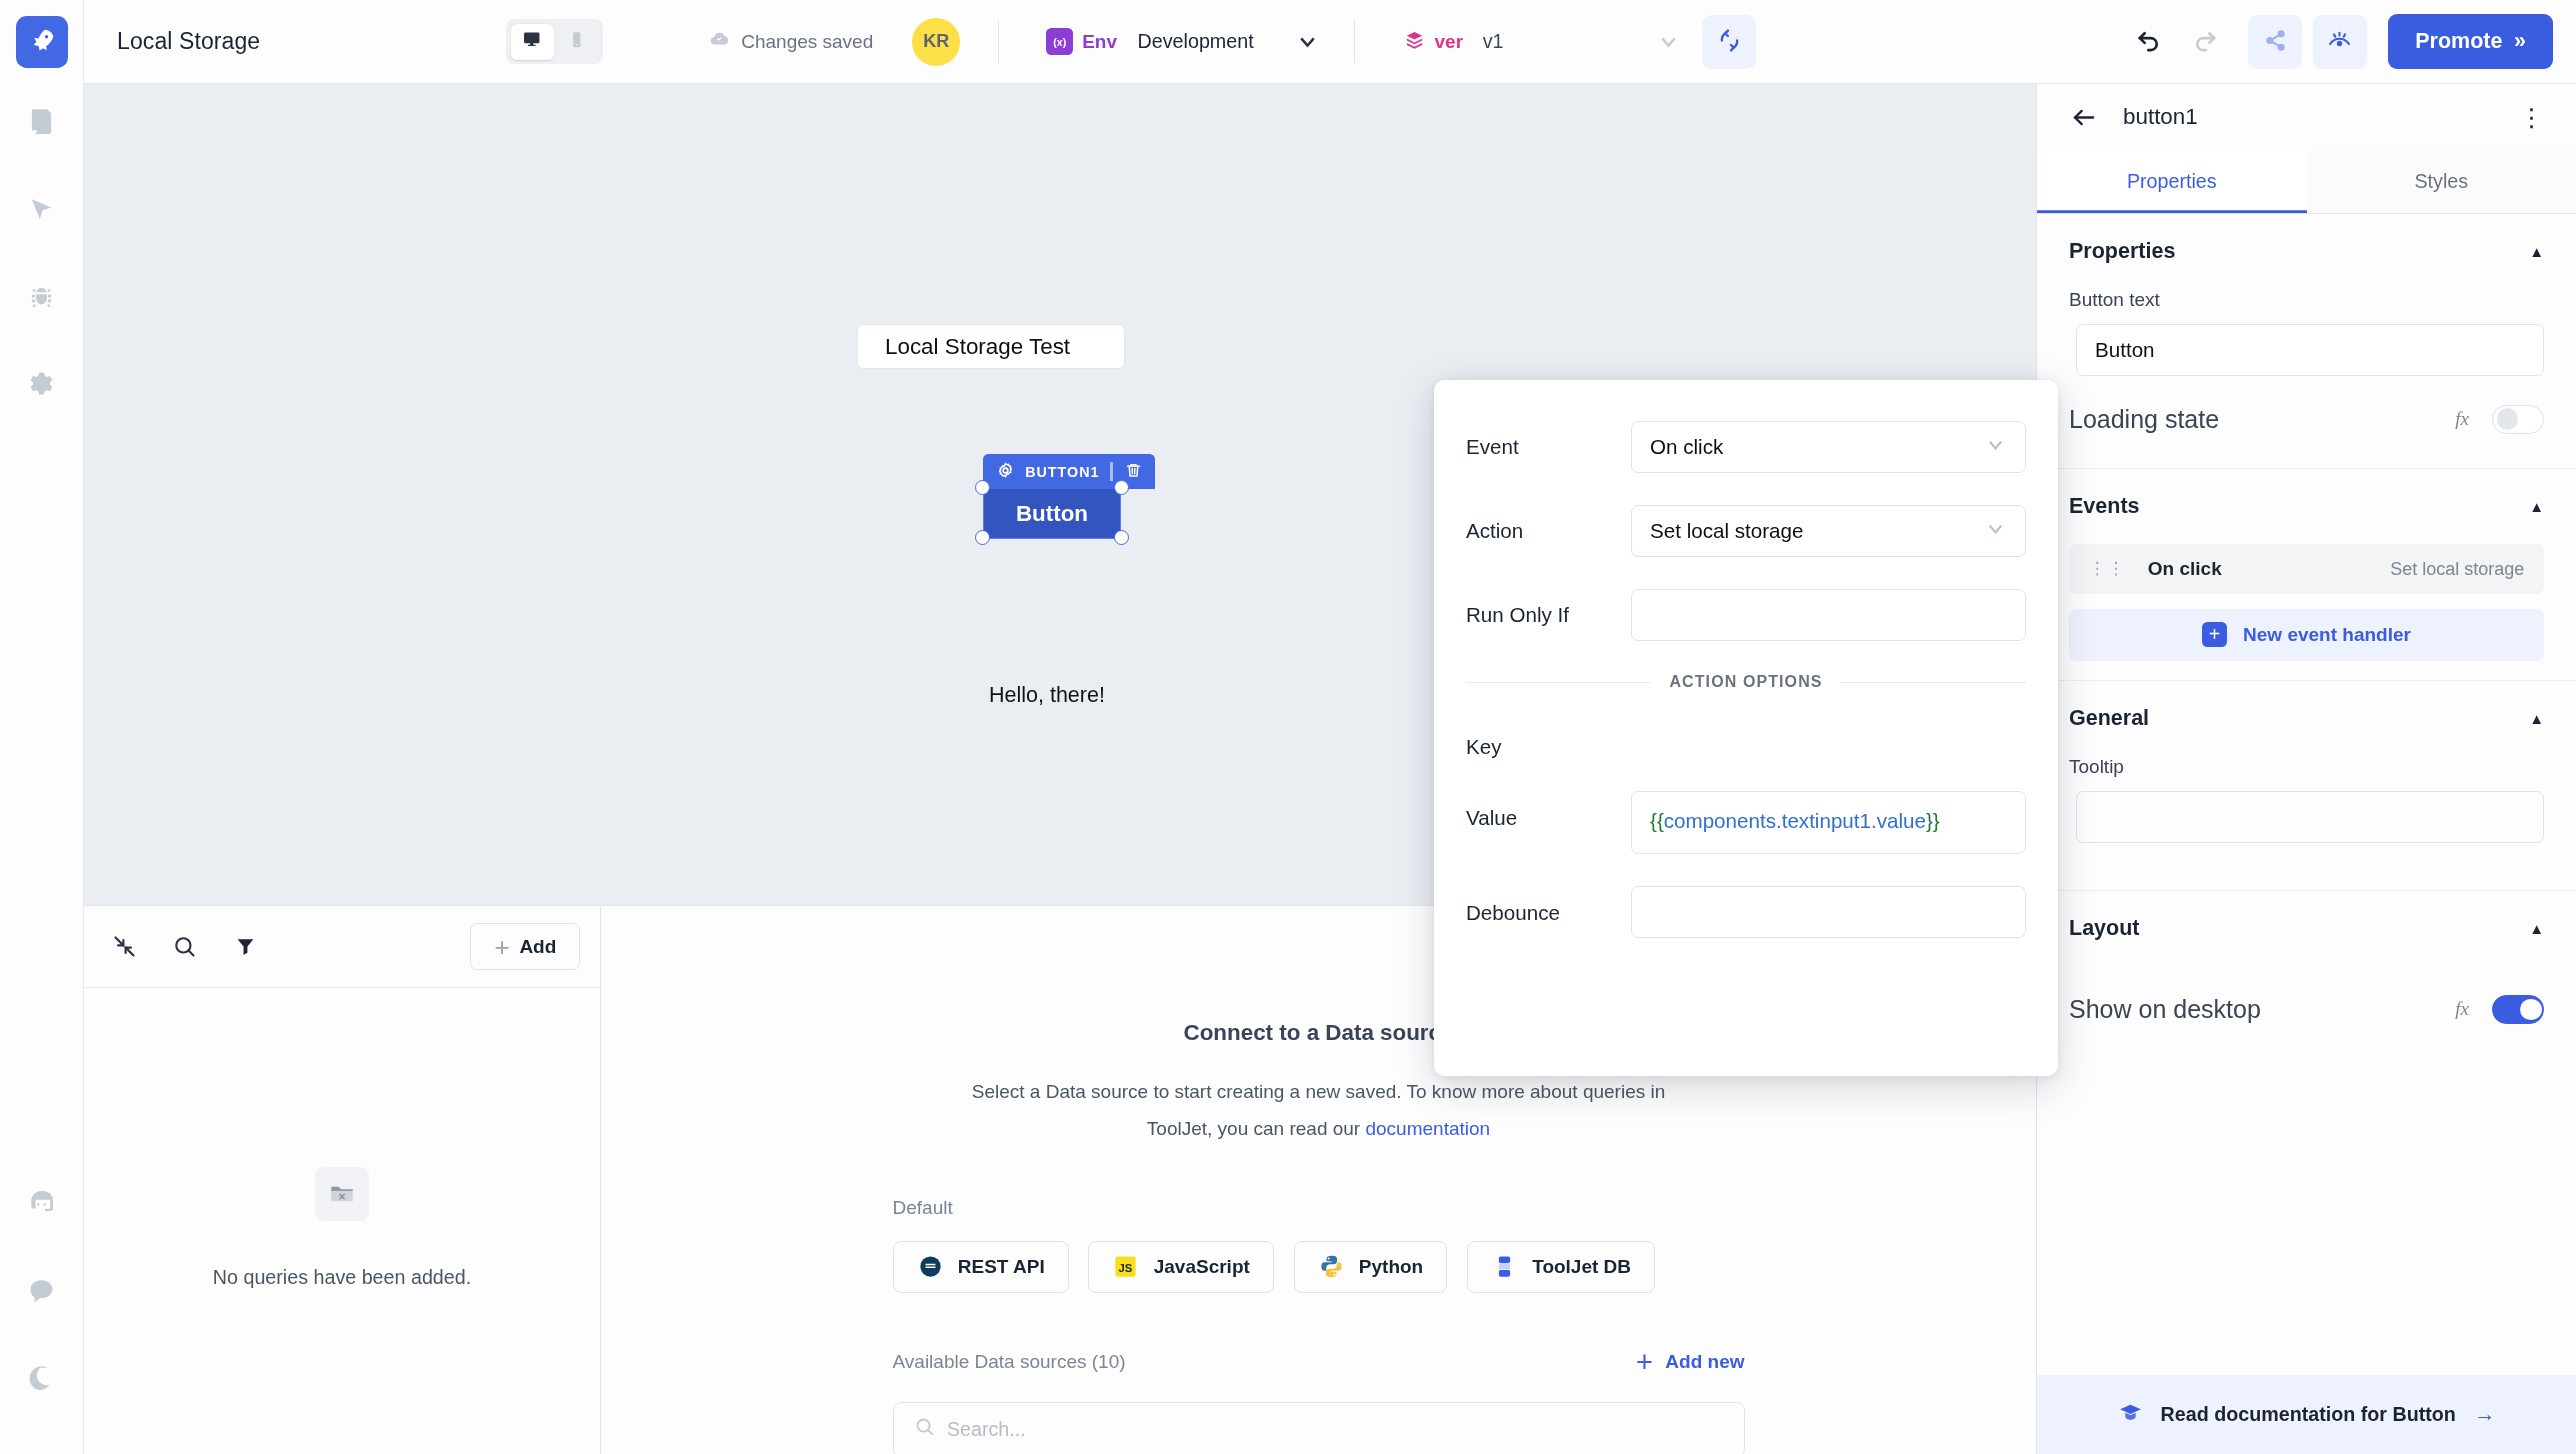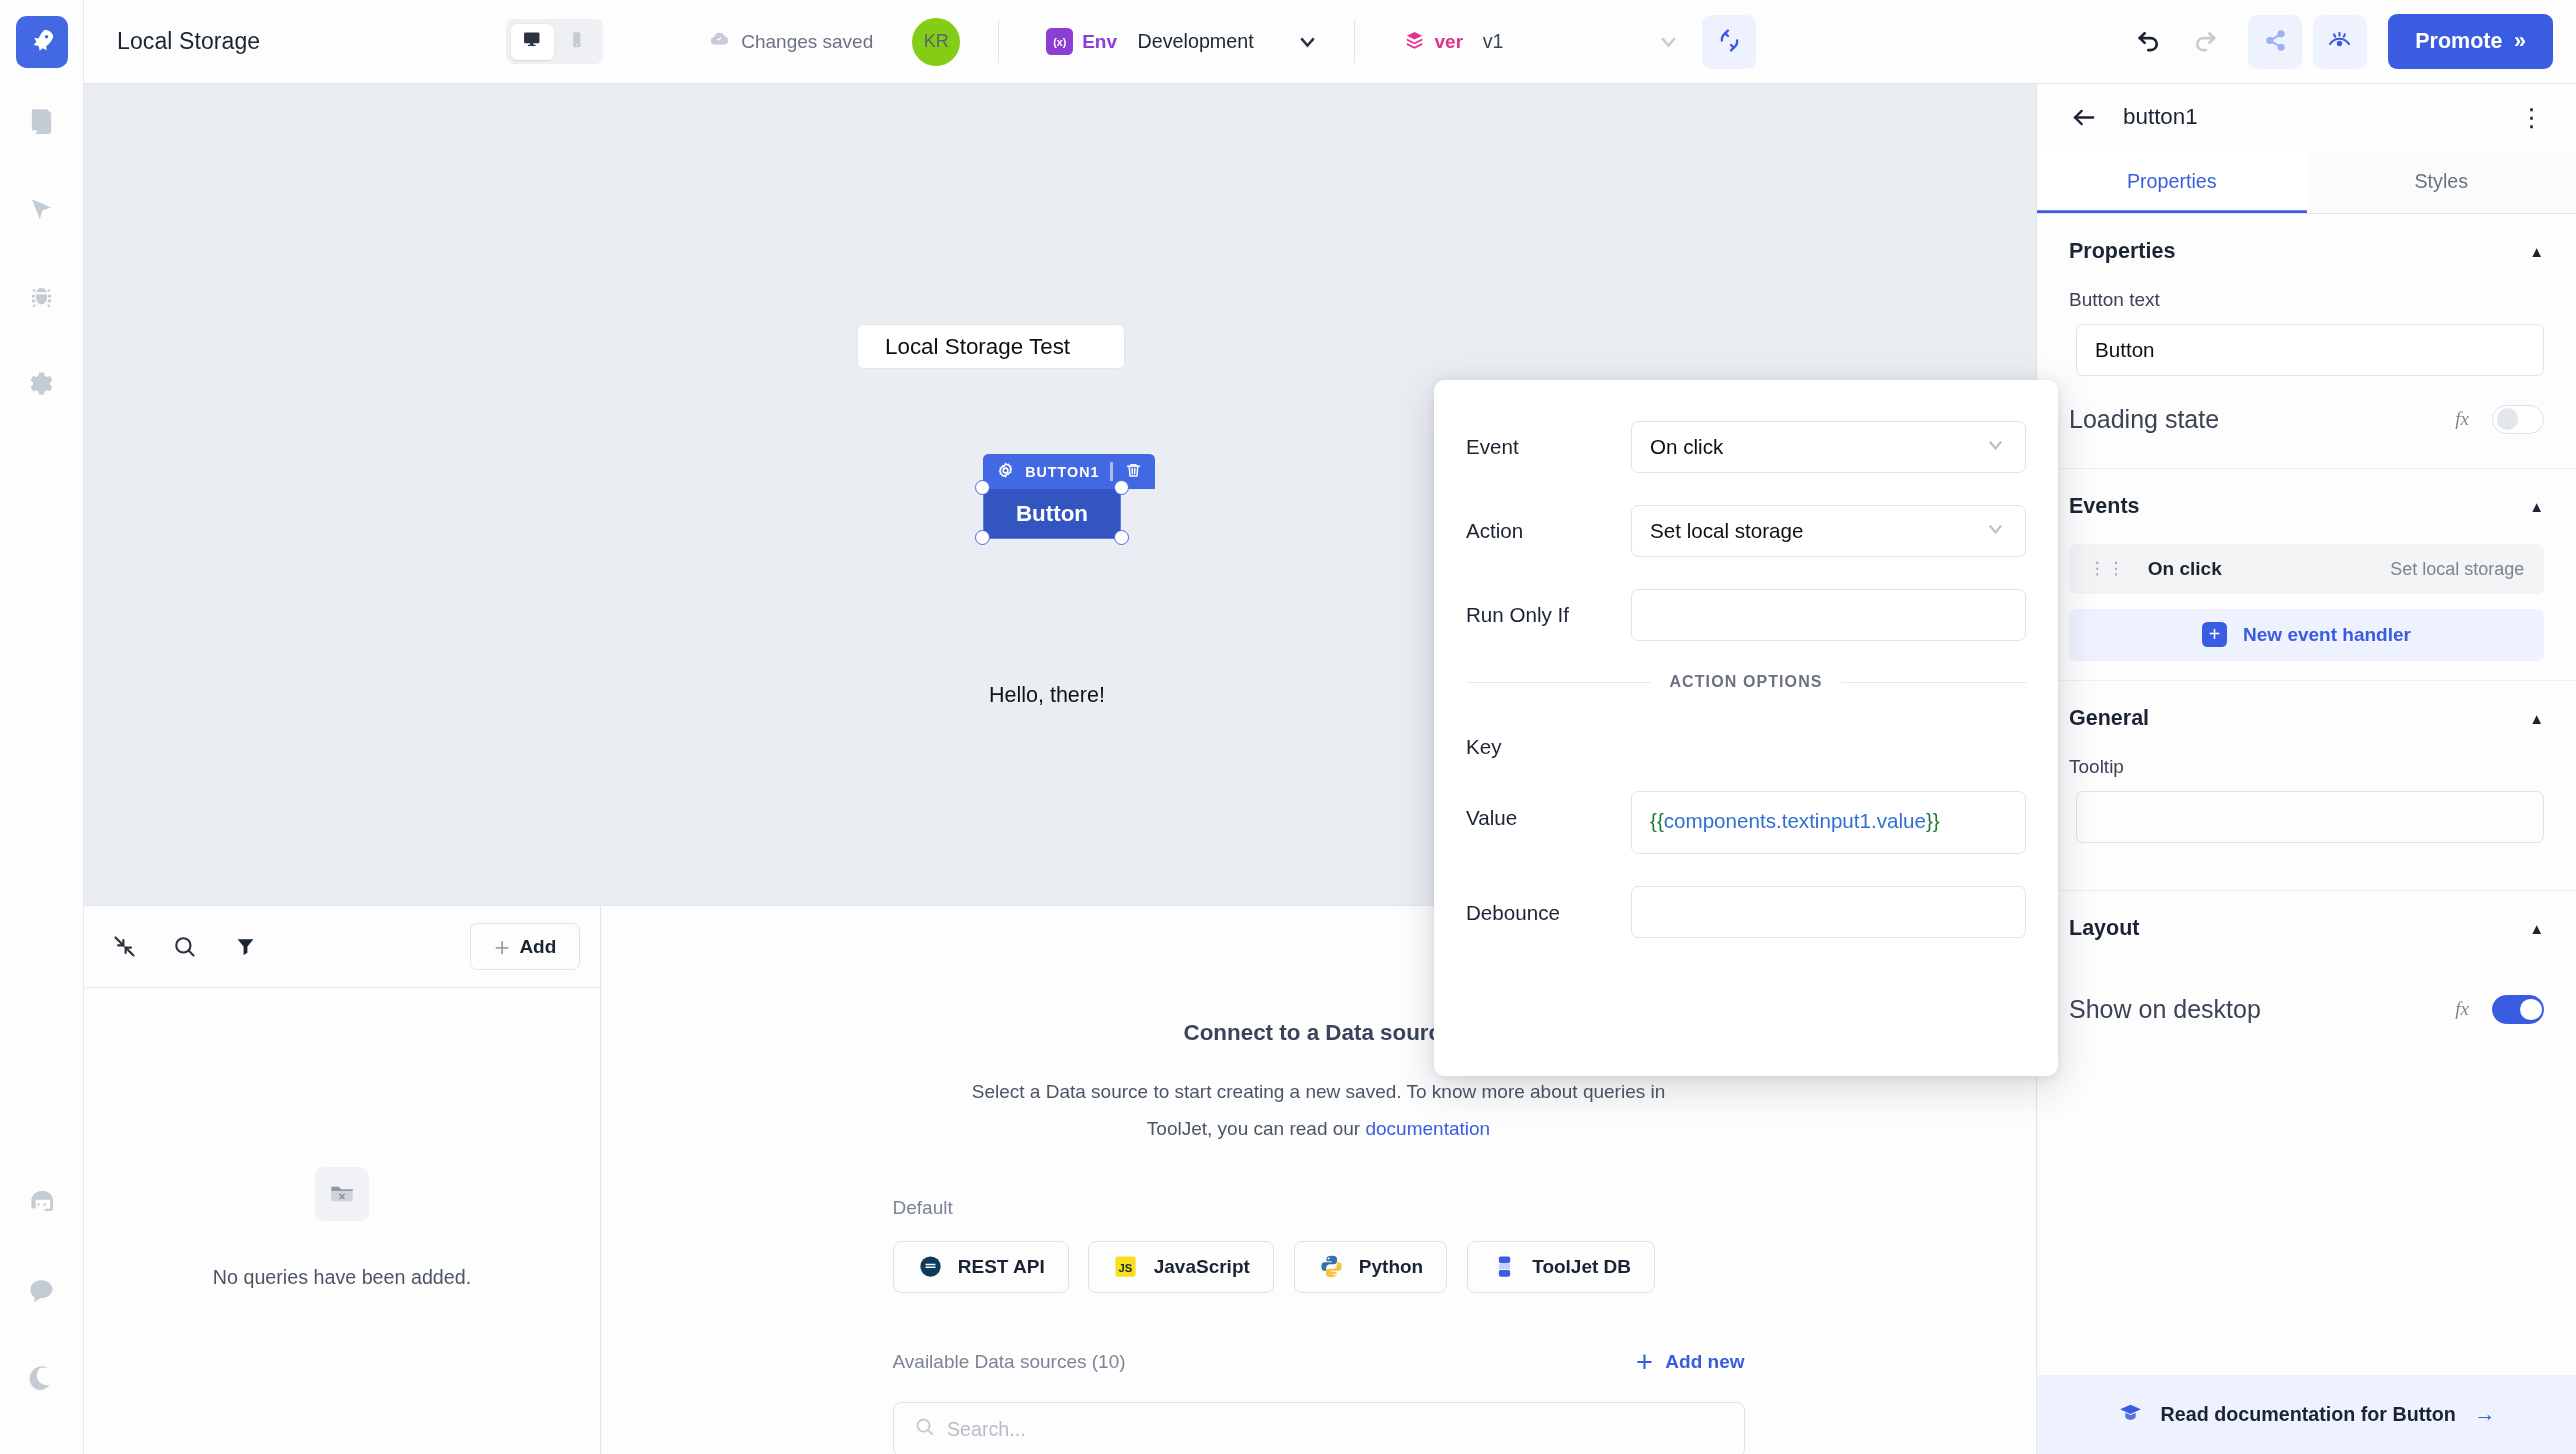--- a/index.html
+++ b/index.html
@@ -48,21 +48,21 @@
   }
   .device-btn.active { background: #fff; box-shadow: 0 0.9px 1.8px rgba(0,0,0,.12); }
   .device-btn svg { width: 21.5px; height: 21.5px; }
   .saved-wrap {
     margin-left: 106px; display: flex; align-items: center; gap: 10.7px;
     font-size: 19px; color: #6b7280;
   }
   .saved-wrap svg { width: 21.5px; height: 21.5px; fill: #c7ccd4; }
   .avatar {
     margin-left: 39px; width: 48px; height: 48px; border-radius: 50%;
-    background: #84cc16; color: #5b6472; font-size: 18px; font-weight: 400;
+    background: #fde047; color: #5b6472; font-size: 18px; font-weight: 700;
     display: flex; align-items: center; justify-content: center; cursor: pointer;
   }
   .vdiv { width: 0.9px; height: 43px; background: #e2e5ea; margin-left: 38px; }
   .env-chip {
     margin-left: 47px; display: flex; align-items: center; gap: 9px; cursor: pointer;
   }
   .env-badge {
     width: 27px; height: 27px; border-radius: 5.4px; background: #8b3dd4;
     color: #fff; font-size: 10.7px; font-weight: 700;
     display: flex; align-items: center; justify-content: center;

